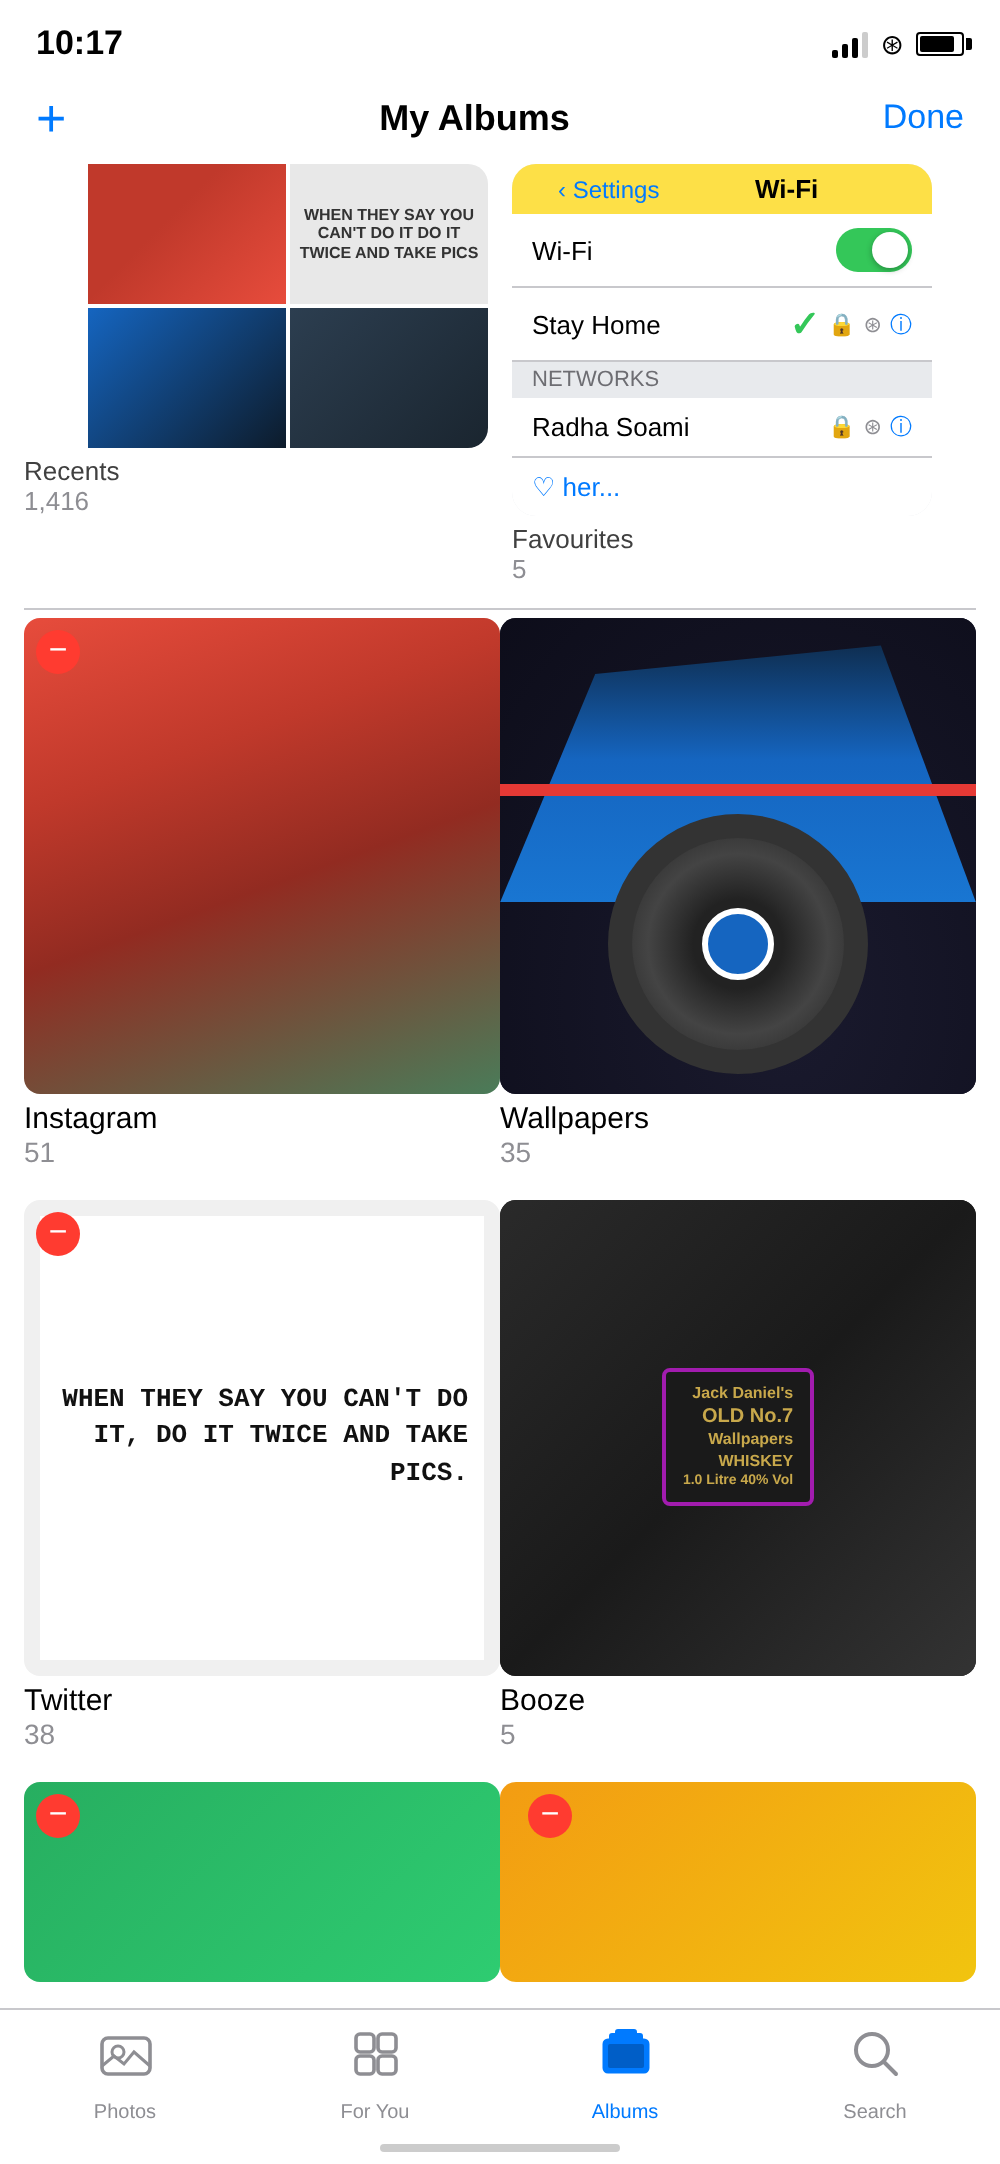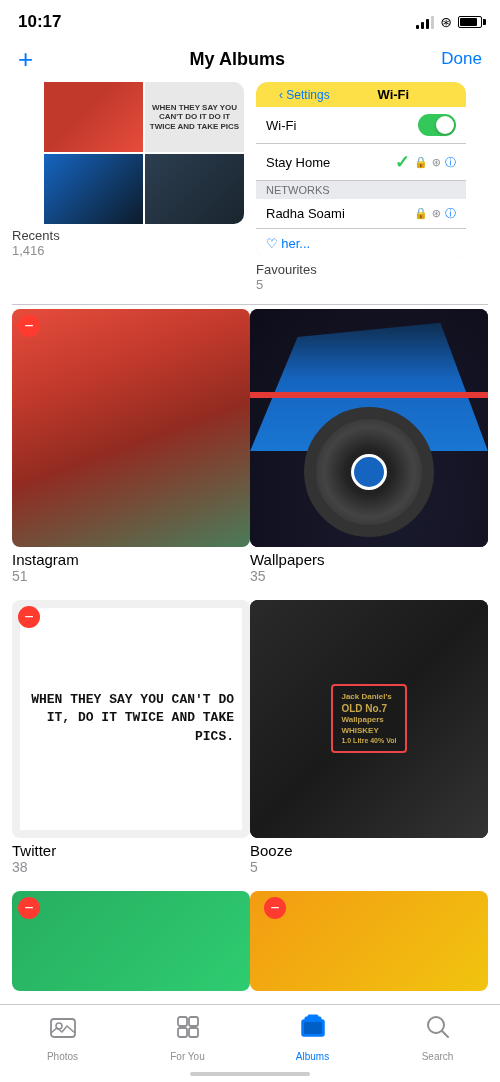--- a/index.html
+++ b/index.html
@@ -289,27 +289,27 @@
       align-items: center;
       justify-content: center;
       color: #fff;
       font-size: 9px;
       text-align: center;
       font-weight: 700;
       z-index: 2;
     }
     .jd-label {
       background: #1a1a1a;
-      border: 2px solid #ef4444;
+      border: 2px solid #a21caf;
       padding: 6px 8px;
       border-radius: 4px;
       font-size: 8px;
       color: #c8a84b;
       font-weight: 700;
-      text-align: left;
+      text-align: right;
       line-height: 1.3;
     }
     .hands-bg {
       position: absolute;
       top: 0; left: 0; right: 0; bottom: 0;
       background: linear-gradient(135deg, #2a2a2a 0%, #1a1a1a 50%, #333 100%);
     }
 
     
     .album-partial-row {

